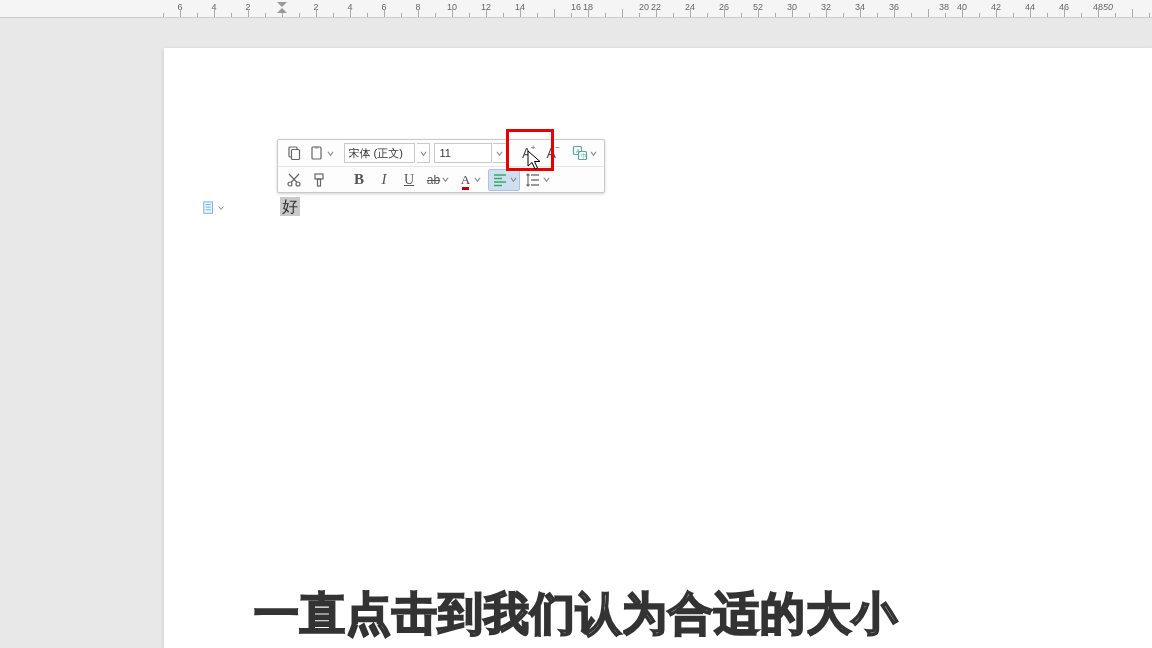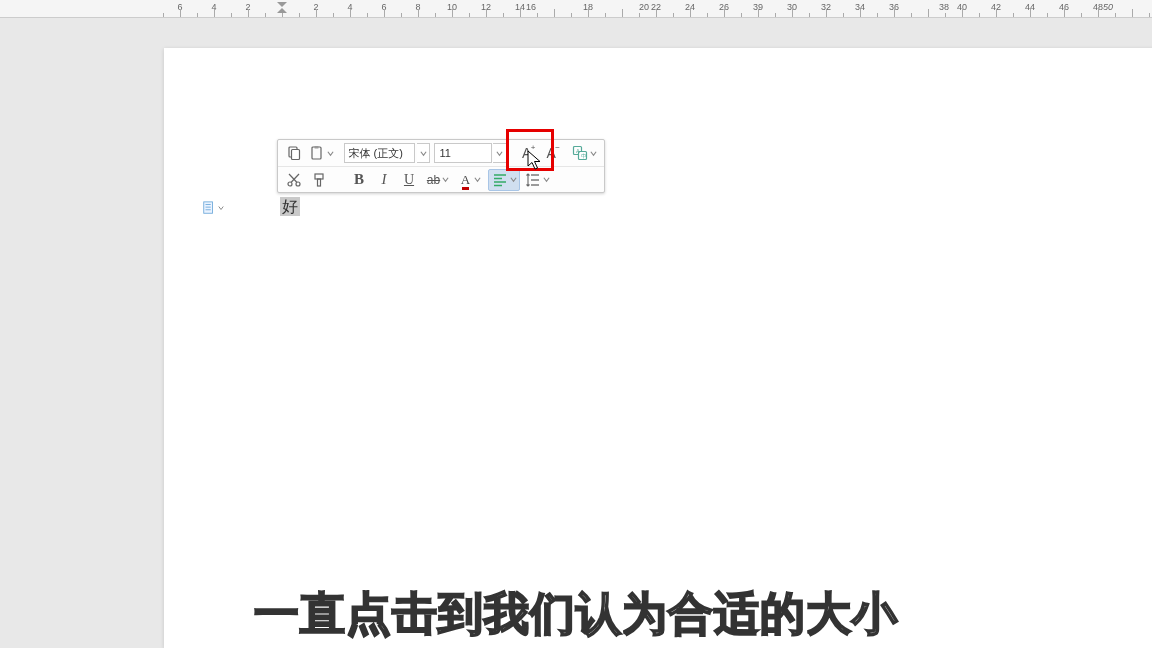--- a/index.html
+++ b/index.html
@@ -286,27 +286,27 @@
       <span class="ruler-num" style="left: 180px;">6</span>
       <span class="ruler-num" style="left: 214px;">4</span>
       <span class="ruler-num" style="left: 248px;">2</span>
       <span class="ruler-num" style="left: 316px;">2</span>
       <span class="ruler-num" style="left: 350px;">4</span>
       <span class="ruler-num" style="left: 384px;">6</span>
       <span class="ruler-num" style="left: 418px;">8</span>
       <span class="ruler-num" style="left: 452px;">10</span>
       <span class="ruler-num" style="left: 486px;">12</span>
       <span class="ruler-num" style="left: 520px;">14</span>
-      <span class="ruler-num" style="left: 531px;">16</span>
+      <span class="ruler-num" style="left: 576px;">16</span>
       <span class="ruler-num" style="left: 588px;">18</span>
       <span class="ruler-num" style="left: 644px;">20</span>
       <span class="ruler-num" style="left: 656px;">22</span>
       <span class="ruler-num" style="left: 690px;">24</span>
       <span class="ruler-num" style="left: 724px;">26</span>
-      <span class="ruler-num" style="left: 758px;">39</span>
+      <span class="ruler-num" style="left: 758px;">52</span>
       <span class="ruler-num" style="left: 792px;">30</span>
       <span class="ruler-num" style="left: 826px;">32</span>
       <span class="ruler-num" style="left: 860px;">34</span>
       <span class="ruler-num" style="left: 894px;">36</span>
       <span class="ruler-num" style="left: 928px; margin-left: 16px;">38</span>
       <span class="ruler-num" style="left: 962px;">40</span>
       <span class="ruler-num" style="left: 996px;">42</span>
       <span class="ruler-num" style="left: 1030px;">44</span>
       <span class="ruler-num" style="left: 1064px;">46</span>
       <span class="ruler-num" style="left: 1098px;">48</span>

